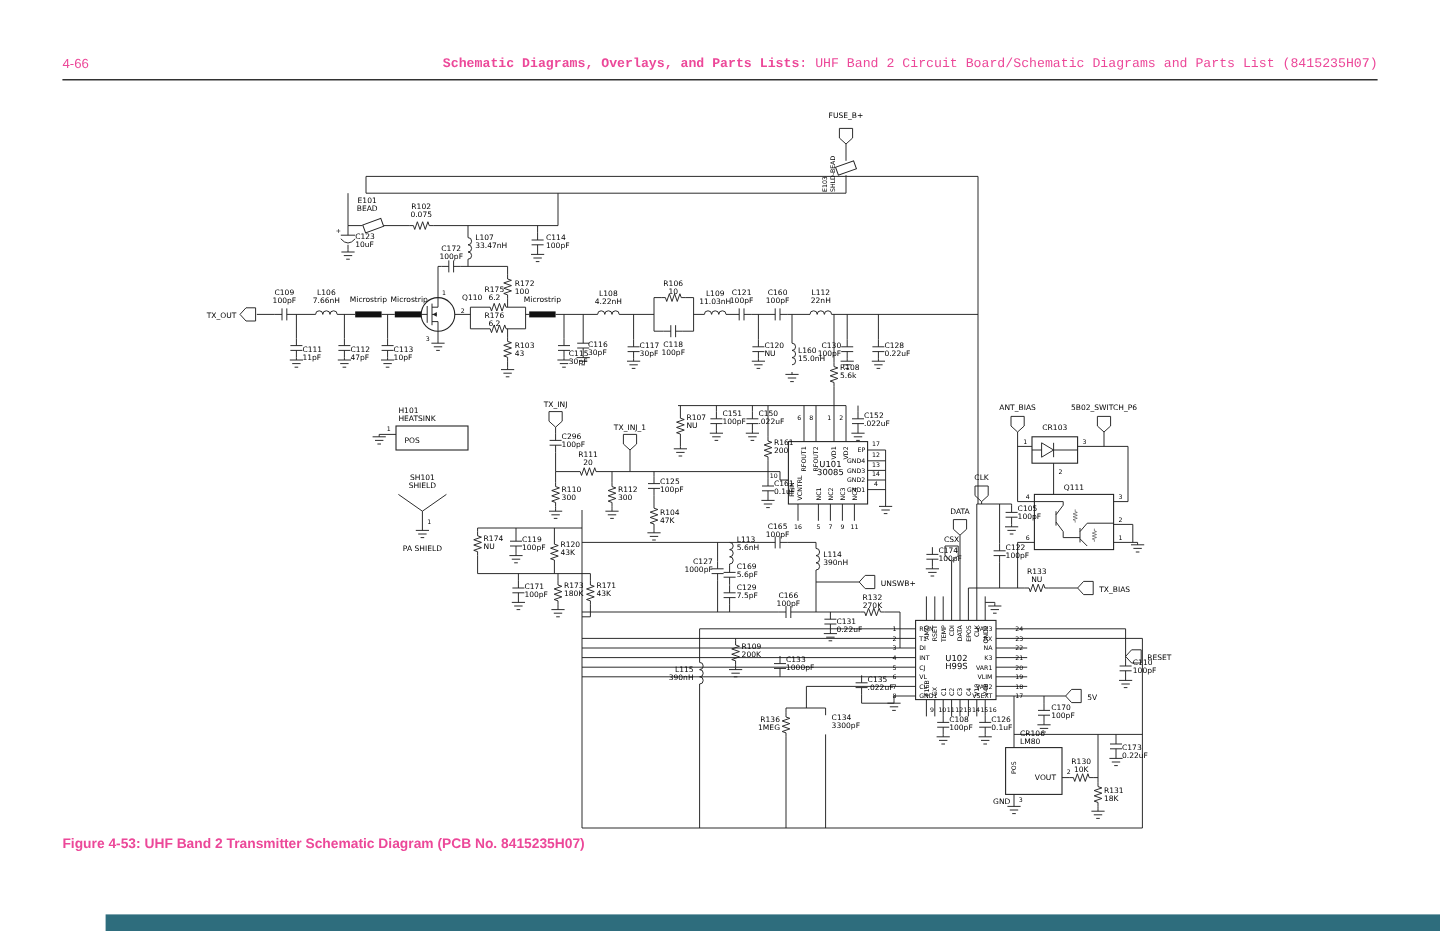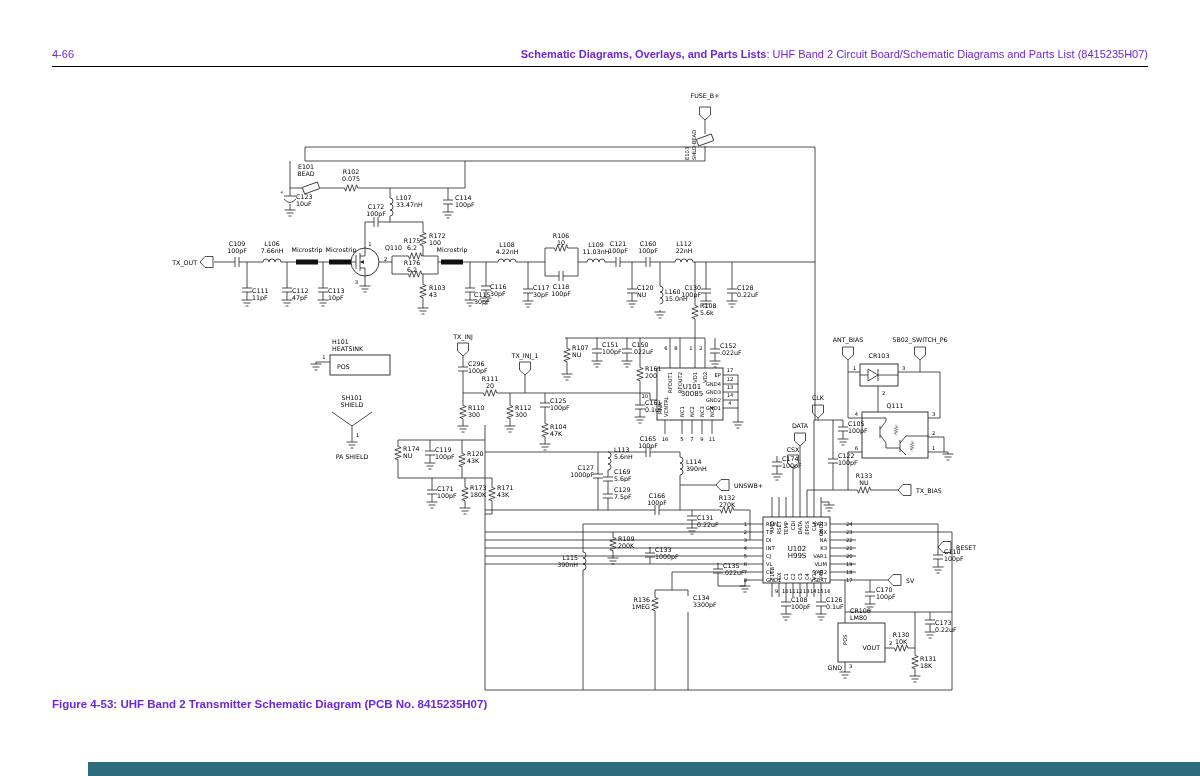--- a/index.html
+++ b/index.html
@@ -1,21 +1,21 @@
 <!DOCTYPE html>
 <html><head>
 <meta charset="utf-8">
 <style>
   html,body{margin:0;padding:0;background:#fff;}
   #page{position:relative;width:1200px;height:776px;background:#fff;overflow:hidden;
-        font-family:"Liberation Sans","DejaVu Sans",sans-serif;color:#6d28d9;}
+        font-family:"Liberation Sans","DejaVu Sans",sans-serif;color:#ec4899;}
   #hdr{position:absolute;left:52px;right:52px;top:46px;height:20px;border-bottom:1.5px solid #000;
        font-size:11px;}
   #hdr .pn{position:absolute;left:0;top:2px;}
-  #hdr .hr{position:absolute;right:0;top:2px;white-space:nowrap;}
+  #hdr .hr{position:absolute;right:0;top:2px;white-space:nowrap;font-family:Liberation Mono, monospace;}
   #caption{position:absolute;left:52px;top:698px;font-size:11.5px;font-weight:bold;}
   #footbar{position:absolute;left:88px;right:0;bottom:0;height:14px;}
   svg{position:absolute;left:0;top:0;}
   .w{stroke:#222;stroke-width:0.8;fill:none;}
   .sym{stroke:#222;stroke-width:0.8;fill:none;}
   .box{stroke:#222;stroke-width:0.9;fill:none;}
   text{fill:#000;}
   .lb{font-size:6.3px;font-family:"DejaVu Sans",sans-serif;}
   .p{font-size:5.2px;font-family:"DejaVu Sans",sans-serif;}
   .t{font-size:7px;font-family:"DejaVu Sans",sans-serif;}

